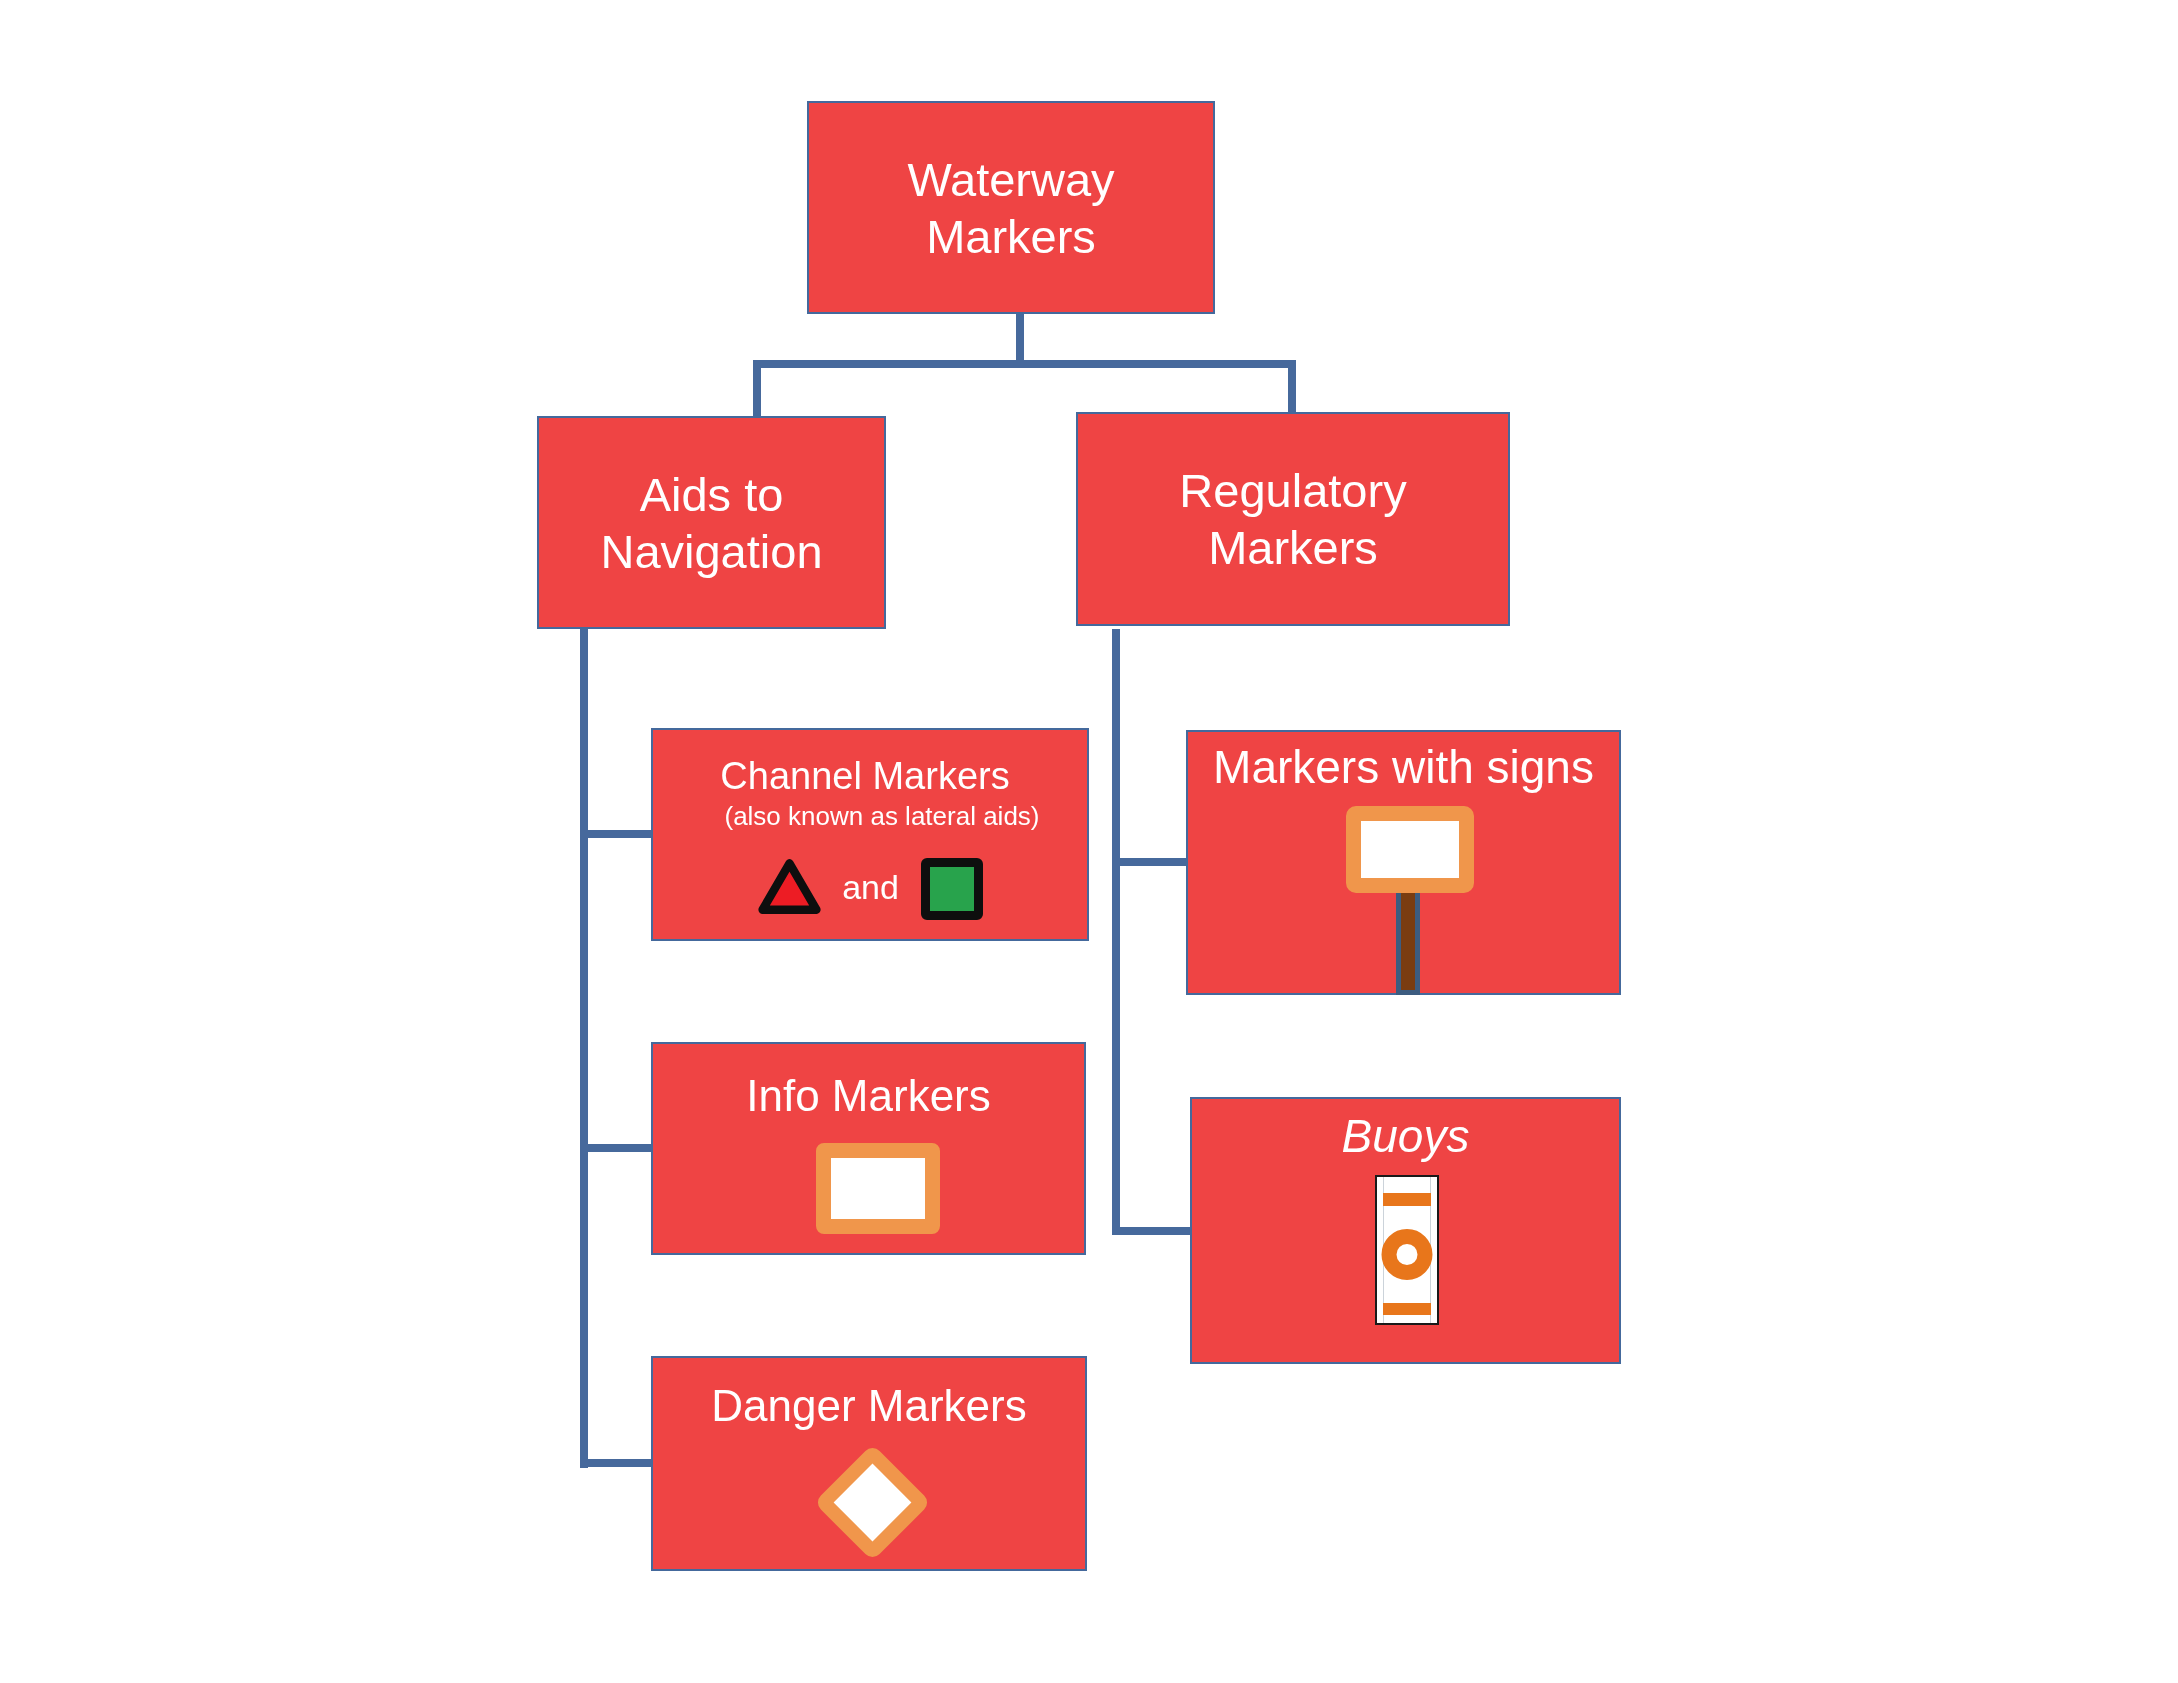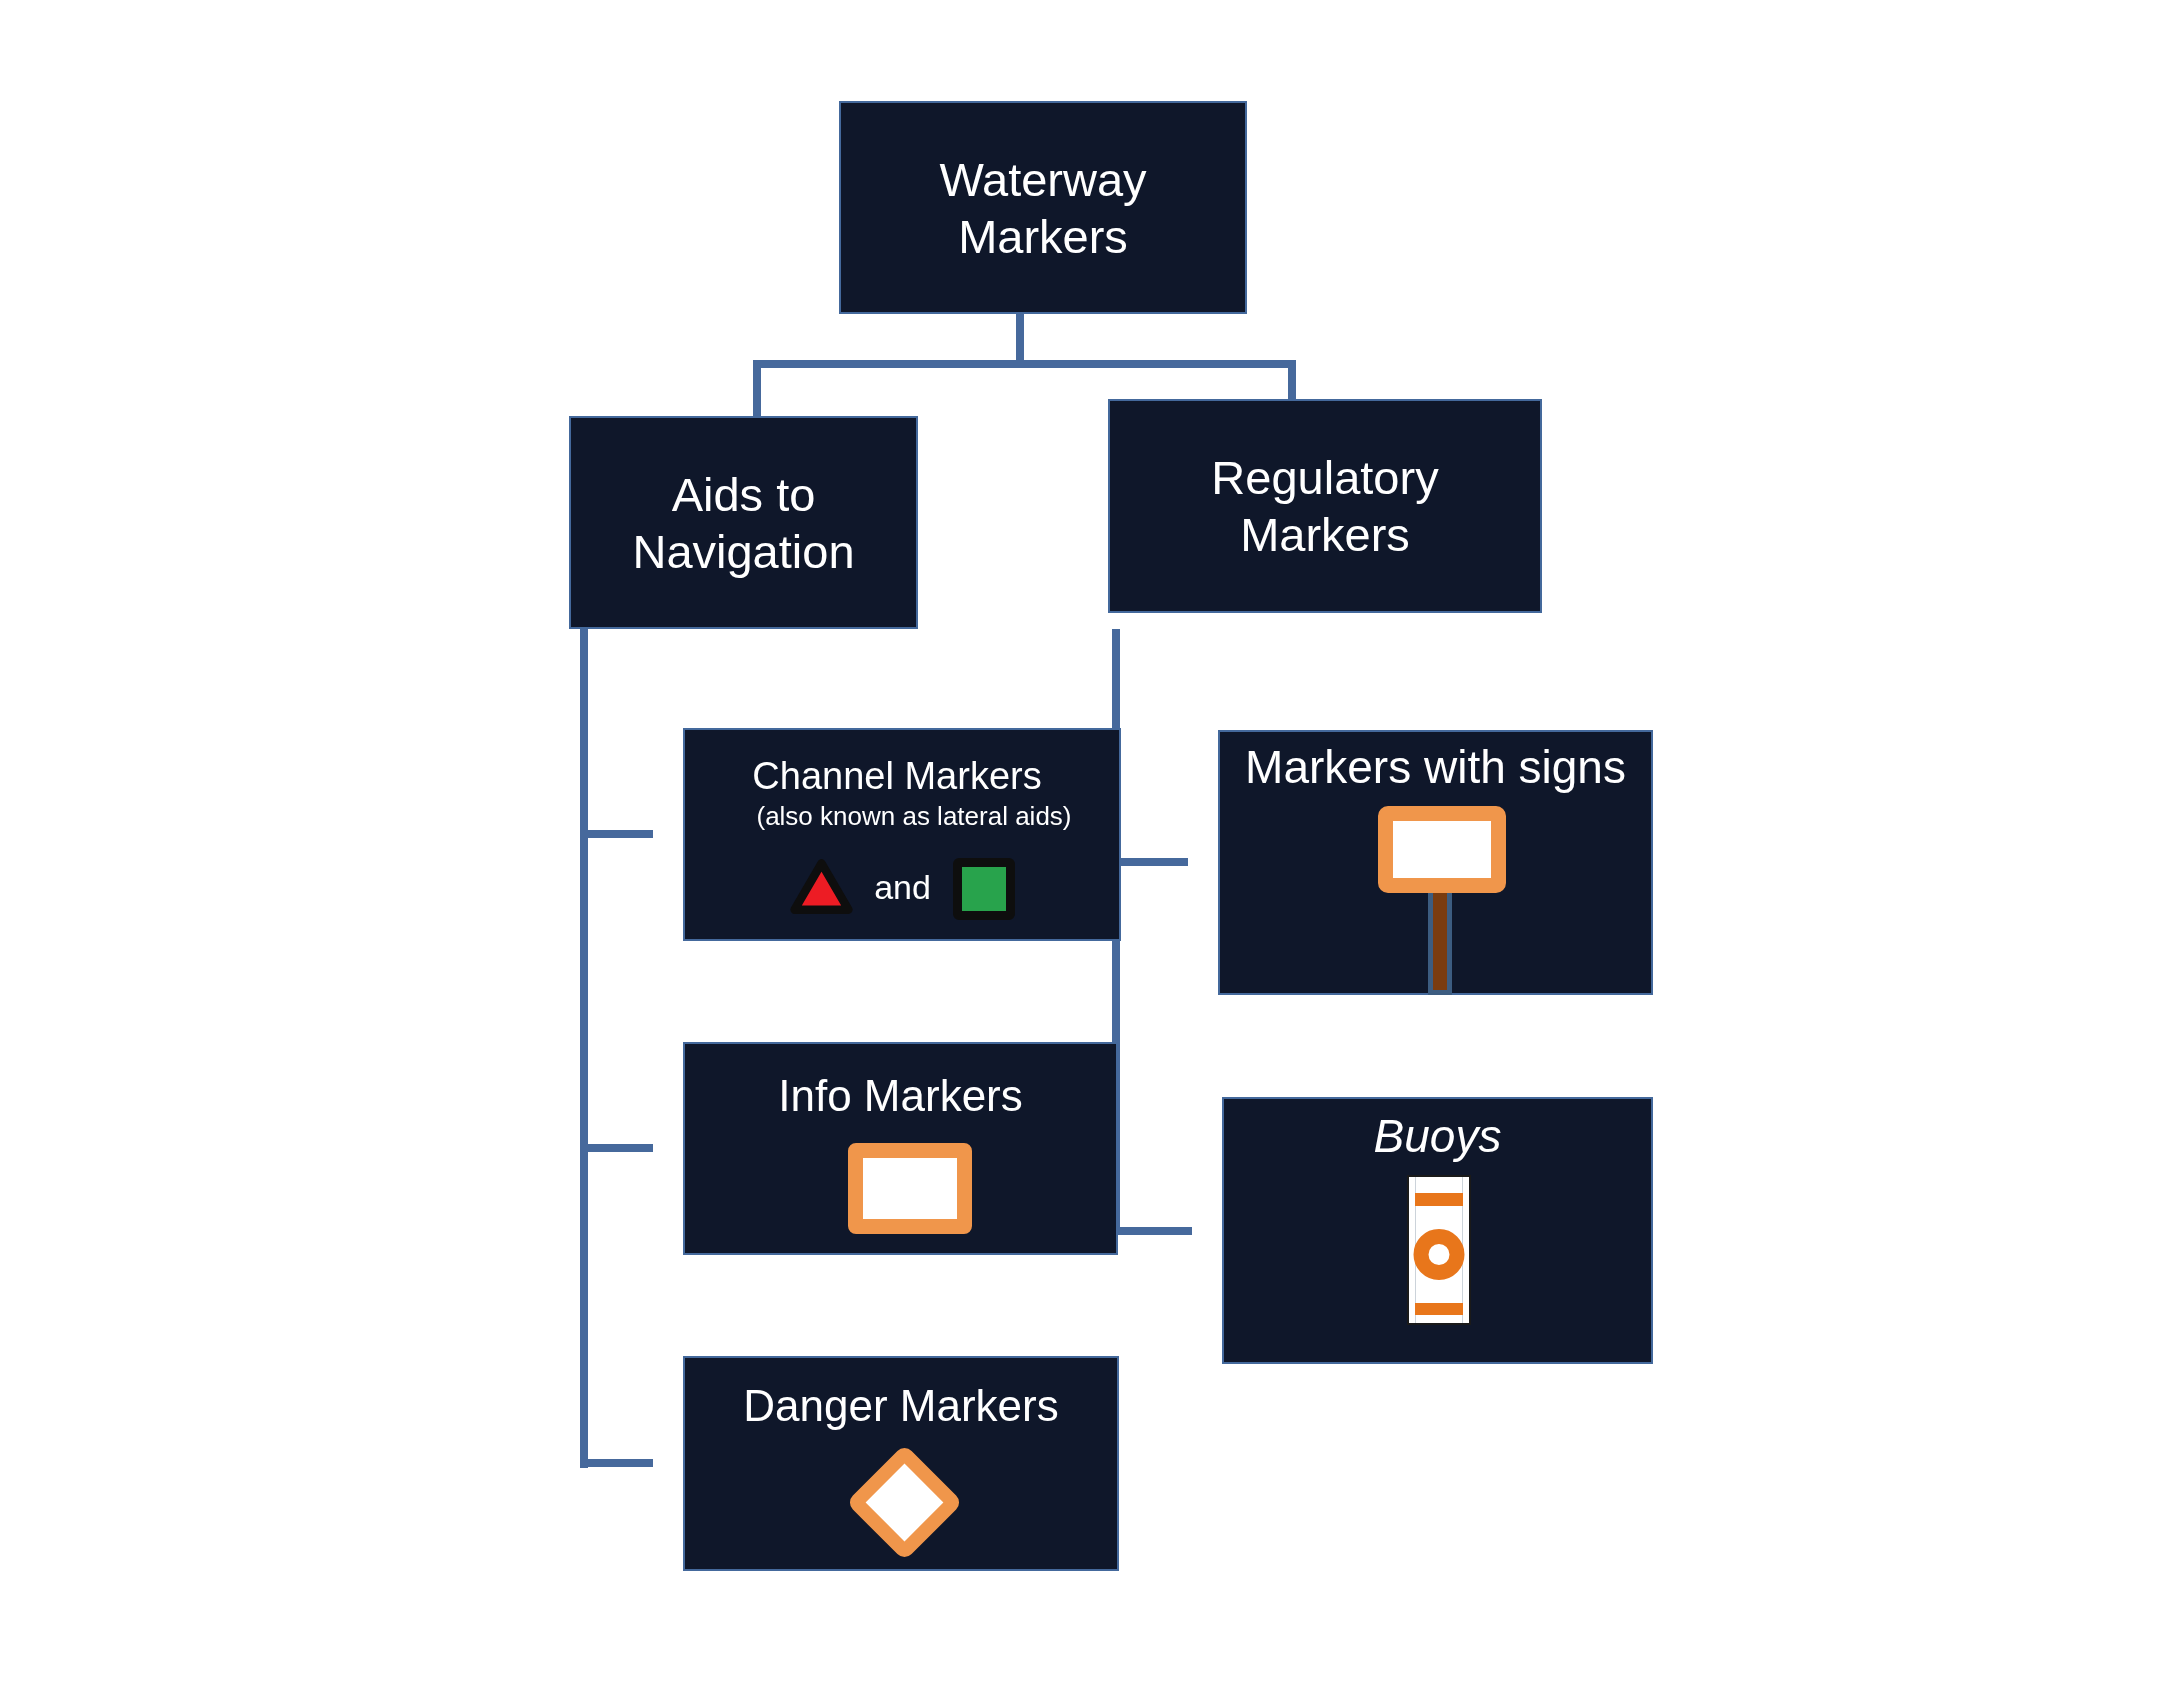--- a/index.html
+++ b/index.html
@@ -1,22 +1,22 @@
 <!DOCTYPE html>
 <html><head>
 <meta charset="utf-8">
 <style>
   html,body{margin:0;padding:0;background:#ffffff;}
   #stage{
     position:relative;width:2178px;height:1683px;background:#ffffff;
     font-family:"Liberation Sans",sans-serif;overflow:hidden;
   }
   .box{
-    position:absolute;background:#0f172a;border:2px solid #44699c;
-    color:#ffffff;box-sizing:border-box;text-align:center;margin-left:32px;
+    position:absolute;background:#ef4444;border:2px solid #44699c;
+    color:#ffffff;box-sizing:border-box;text-align:center;
   }
   .box .lines{
     position:absolute;left:0;right:0;top:50%;transform:translateY(-50%);
   }
   .ln{display:block;font-size:47px;line-height:1.22;}
   .conn{position:absolute;background:#46699c;}
   .ttl44{position:absolute;left:0;right:0;font-size:44px;line-height:1.1;}
   .ttl46{position:absolute;left:0;right:0;font-size:46px;line-height:1.1;}
   .ttl38{position:absolute;left:0;right:10px;font-size:38px;line-height:1.1;}
   .sub26{position:absolute;left:0;right:0;font-size:26px;line-height:1.1;}
@@ -86,21 +86,21 @@
     </div>
   </div>
 
   <div class="box" style="left:537px;top:416px;width:349px;height:213px;">
     <div class="lines">
       <span class="ln">Aids to</span>
       <span class="ln">Navigation</span>
     </div>
   </div>
 
-  <div class="box" style="left:1076px;top:399px;width:434px;height:214px;">
+  <div class="box" style="left:1076px;top:412px;width:434px;height:214px;">
     <div class="lines">
       <span class="ln">Regulatory</span>
       <span class="ln">Markers</span>
     </div>
   </div>
 
   <div class="box" style="left:651px;top:728px;width:438px;height:213px;">
     <div class="ttl38" style="top:26px;">Channel Markers</div>
     <div class="sub26" style="top:72px;padding-left:24px;">(also known as lateral aids)</div>
     <svg class="tri" viewBox="0 0 70 64">

